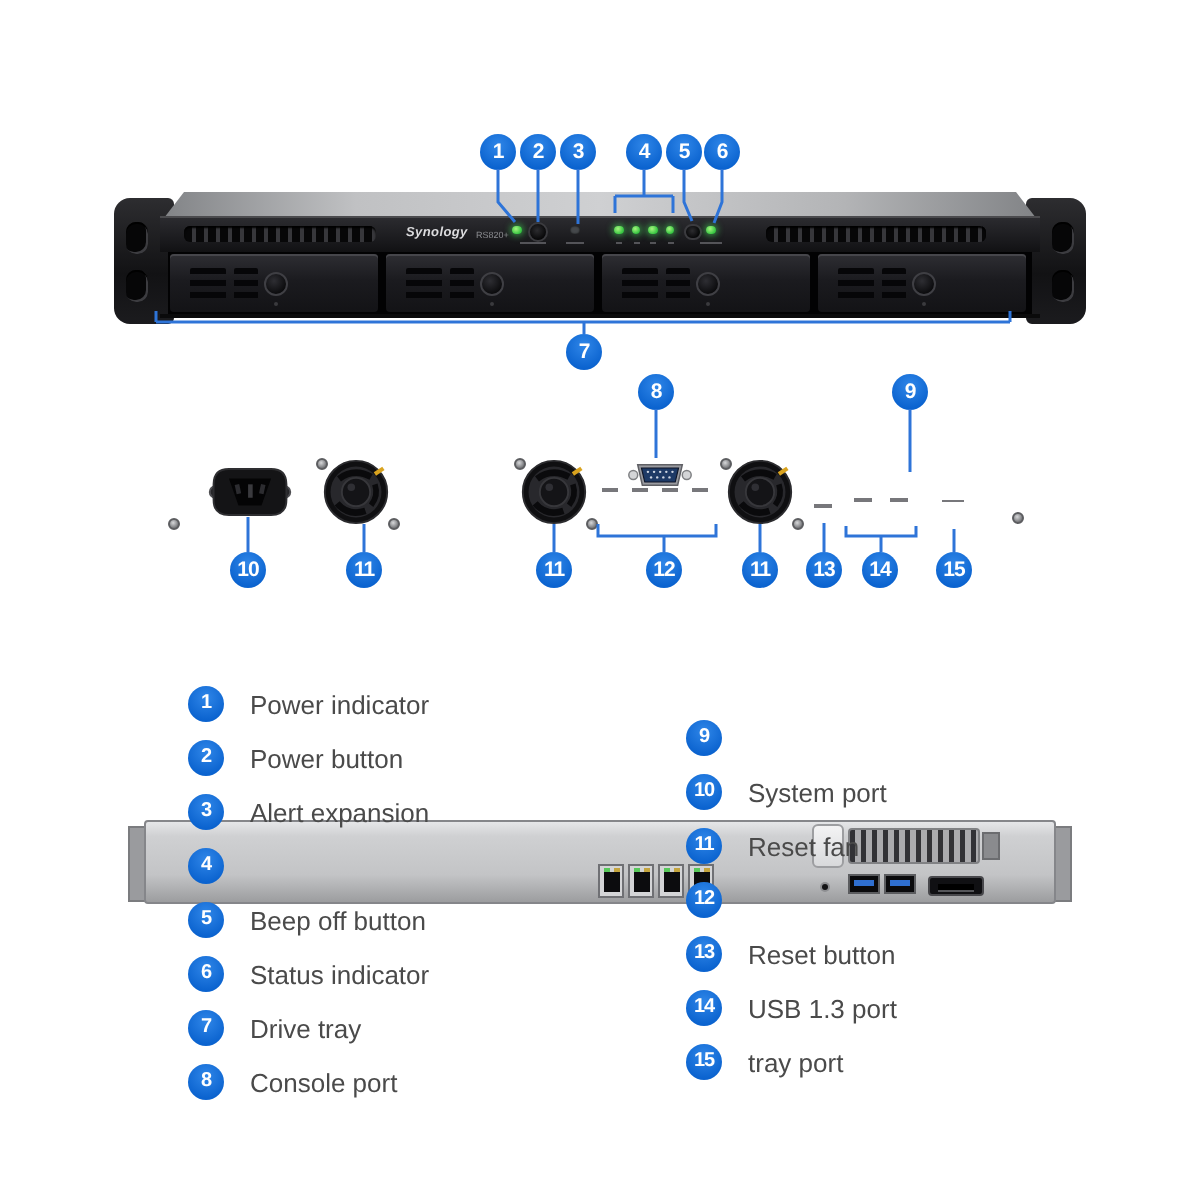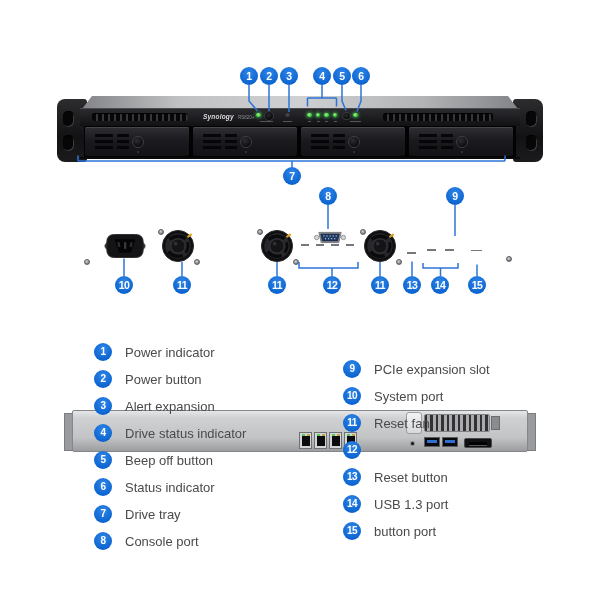--- a/index.html
+++ b/index.html
@@ -329,21 +329,20 @@
     <div class="legend-row">
       <span class="badge">2</span>
       <span class="legend-label">Power button</span>
     </div>
     <div class="legend-row">
       <span class="badge">3</span>
       <span class="legend-label">Alert expansion</span>
     </div>
     <div class="legend-row">
       <span class="badge">4</span>
-      <span class="legend-label">Drive status indicator</span>
     </div>
     <div class="legend-row">
       <span class="badge">5</span>
       <span class="legend-label">Beep off button</span>
     </div>
     <div class="legend-row">
       <span class="badge">6</span>
       <span class="legend-label">Status indicator</span>
     </div>
     <div class="legend-row">
@@ -352,21 +351,20 @@
     </div>
     <div class="legend-row">
       <span class="badge">8</span>
       <span class="legend-label">Console port</span>
     </div>
   </div>
 
   <div class="legend-col" style="left:343px;top:360px;">
     <div class="legend-row">
       <span class="badge">9</span>
-      <span class="legend-label">PCIe expansion slot</span>
     </div>
     <div class="legend-row">
       <span class="badge">10</span>
       <span class="legend-label">System port</span>
     </div>
     <div class="legend-row">
       <span class="badge">11</span>
       <span class="legend-label">Reset fan</span>
     </div>
     <div class="legend-row">
@@ -375,17 +373,17 @@
     <div class="legend-row">
       <span class="badge">13</span>
       <span class="legend-label">Reset button</span>
     </div>
     <div class="legend-row">
       <span class="badge">14</span>
       <span class="legend-label">USB 1.3 port</span>
     </div>
     <div class="legend-row">
       <span class="badge">15</span>
-      <span class="legend-label">button port</span>
+      <span class="legend-label">tray port</span>
     </div>
   </div>
 
 </div>
 
 </body></html>

